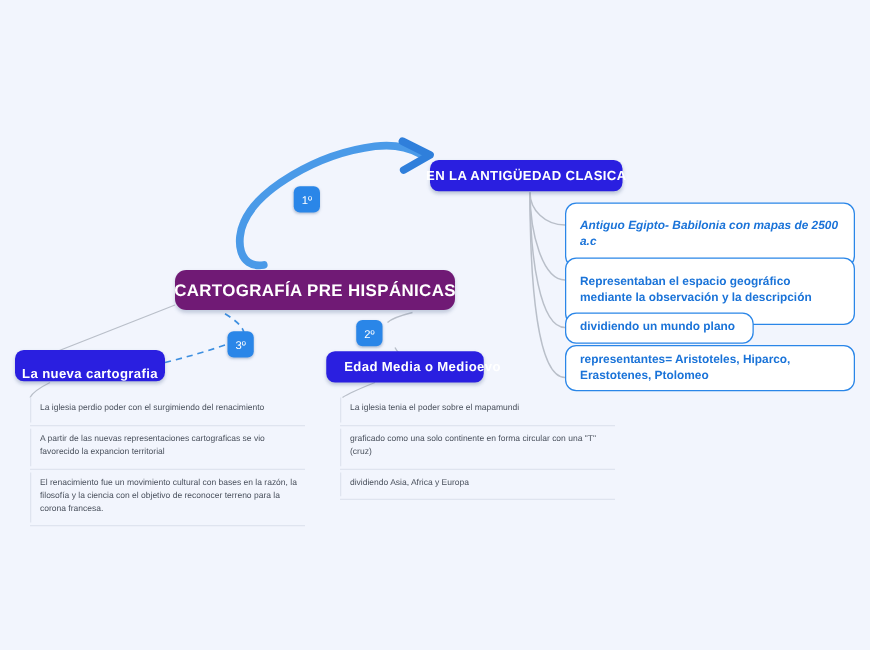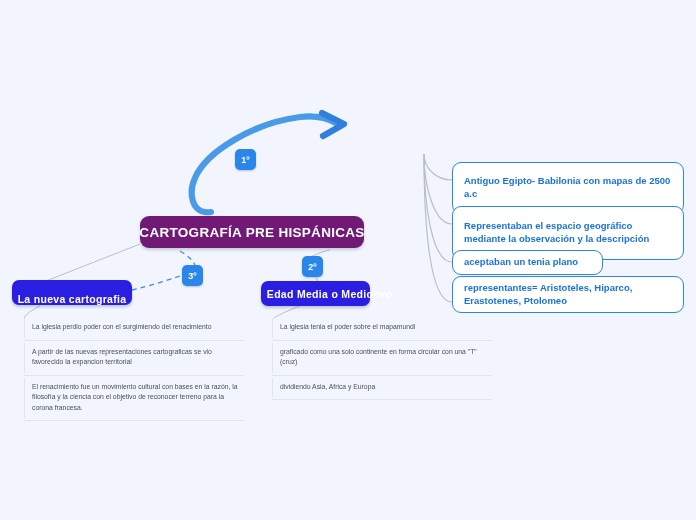--- a/index.html
+++ b/index.html
@@ -71,60 +71,59 @@
   .node-nueva {
     left: 12px;
     top: 280px;
     width: 120px;
     height: 25px;
     align-items: flex-end;
   }
   .node-edadmedia {
     left: 261px;
     top: 281px;
-    width: 109px;
+    width: 126px;
     height: 25px;
     padding-left: 28px;
   }
 
   
   .badge {
     position: absolute;
     width: 21px;
     height: 21px;
     background: #2a86e8;
     border-radius: 5px;
     color: #ffffff;
     font-size: 9px;
     display: flex;
     align-items: center;
     justify-content: center;
     box-shadow: 0 1px 2px rgba(70,100,150,0.35);
-    font-weight: bold;
   }
   .badge-1 { left: 235px; top: 149px; }
-  .badge-2 { left: 302px; top: 256px; }
+  .badge-2 { left: 285px; top: 256px; }
   .badge-3 { left: 182px; top: 265px; align-items: center; }
 
   
   .obox {
     position: absolute;
     box-sizing: border-box;
     background: #ffffff;
     border: 1.6px solid #2a86e8;
     border-radius: 9px;
     color: #1a73d8;
     font-size: 9.5px;
     font-weight: bold;
     line-height: 1.32;
     padding: 7px 11px;
     display: flex;
     align-items: center;
   }
-  .obox-0 { left: 452px; top: 162px; width: 232px; height: 52px; }
+  .obox-0 { left: 452px; top: 162px; width: 232px; height: 52px; font-style: italic; }
   .obox-1 { left: 452px; top: 206px; width: 232px; height: 54px; }
   .obox-2 { left: 452px; top: 250px; width: 151px; height: 25px; }
   .obox-3 { left: 452px; top: 276px; width: 232px; height: 37px; }
 
   
   .notes {
     position: absolute;
     box-sizing: border-box;
   }
   .notes-left  { left: 24px;  top: 316px; width: 220px; }
@@ -188,20 +187,23 @@
     <g fill="none" stroke="#b9bfc9" stroke-width="1">
       <path d="M 40,306 C 32,310 26,314 24,318"></path>
       <path d="M 300,306 C 290,310 280,314 274,318"></path>
     </g>
   </svg>
 
   <div class="node node-root">
     <span>CARTOGRAFÍA PRE HISPÁNICAS</span>
   </div>
 
+  <div class="node node-branch node-antiguedad">
+    <span>EN LA ANTIGÜEDAD CLASICA</span>
+  </div>
 
   <div class="node node-branch node-nueva">
     <span>La nueva cartografia</span>
   </div>
 
   <div class="node node-branch node-edadmedia">
     <span>Edad Media o Medioevo</span>
   </div>
 
   <div class="badge badge-1">
@@ -214,21 +216,21 @@
     <span>3º</span>
   </div>
 
   <div class="obox obox-0">
     <span>Antiguo Egipto- Babilonia con mapas de 2500 a.c</span>
   </div>
   <div class="obox obox-1">
     <span>Representaban el espacio geográfico mediante la observación y la descripción</span>
   </div>
   <div class="obox obox-2">
-    <span>aceptaban un tenia plano</span>
+    <span>dividiendo un mundo plano</span>
   </div>
   <div class="obox obox-3">
     <span>representantes= Aristoteles, Hiparco, Erastotenes, Ptolomeo</span>
   </div>
 
   <div class="notes notes-left">
     <div class="note">
       <span>La iglesia perdio poder con el surgimiendo del renacimiento</span>
     </div>
     <div class="note">

